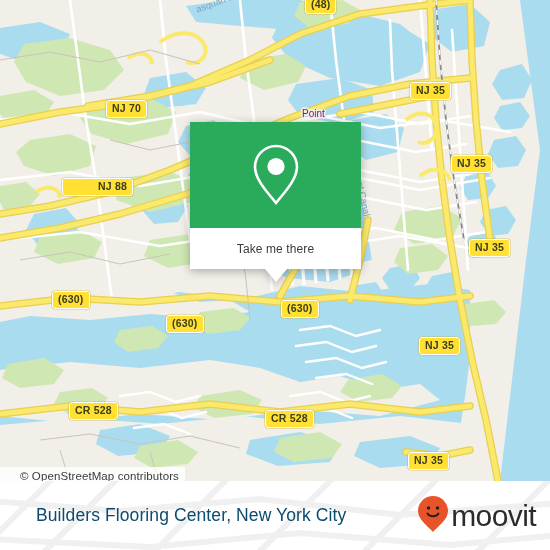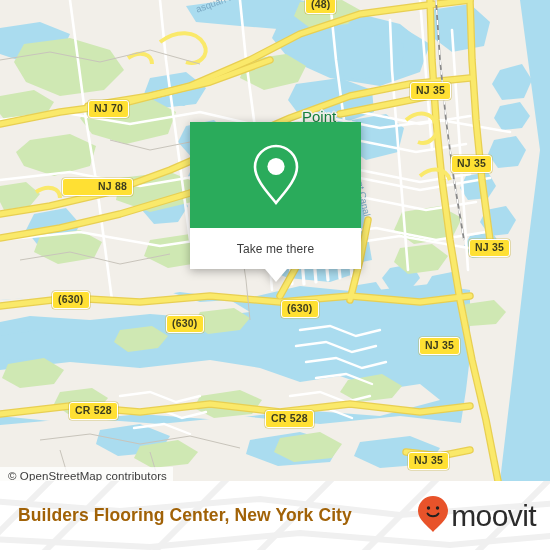--- a/index.html
+++ b/index.html
@@ -30,21 +30,21 @@
 
   
   .attribution {
     position: absolute;
     left: 0;
     top: 467px;
     background: rgba(255,255,255,0.78);
     color: #3b3b3b;
     font-size: 11.5px;
     line-height: 14px;
-    padding: 2px 6px 3px 8px;
+    padding: 2px 6px 3px 20px;
     letter-spacing: 0.1px;
     white-space: nowrap;
     z-index: 40;
   }
 
   
   .shield {
     position: absolute;
     background: #ffe033;
     border: 1.6px solid #ffffff;
@@ -56,22 +56,22 @@
     padding: 2px 5px 3px 5px;
     white-space: nowrap;
     box-shadow: 0 0 0 0.6px rgba(190,170,40,0.55);
     z-index: 22;
     letter-spacing: 0.2px;
   }
 
   
   .place-label {
     position: absolute;
-    color: #15803d;
-    font-size: 15px;
+    color: #701a75;
+    font-size: 10px;
     white-space: nowrap;
     text-shadow:
       -1.6px 0 #f2efe9, 1.6px 0 #f2efe9,
       0 -1.6px #f2efe9, 0 1.6px #f2efe9,
       -1.2px -1.2px #f2efe9, 1.2px 1.2px #f2efe9,
       1.2px -1.2px #f2efe9, -1.2px 1.2px #f2efe9;
     z-index: 21;
   }
   .water-label {
     position: absolute;
@@ -133,30 +133,29 @@
   }
   .footer-watermark {
     position: absolute;
     left: 0; top: 0;
     width: 550px; height: 69px;
     opacity: 1;
     pointer-events: none;
   }
   .footer-title {
     position: absolute;
-    left: 18px;
+    left: 36px;
     top: 0;
     height: 69px;
     display: flex;
     align-items: center;
-    color: #a16207;
+    color: #0c4a6e;
     font-size: 17.5px;
     letter-spacing: 0.1px;
     z-index: 3;
-    font-weight: bold;
   }
   .footer-logo {
     position: absolute;
     right: 14px;
     top: 0;
     height: 69px;
     display: flex;
     align-items: center;
     gap: 3px;
     z-index: 3;
@@ -353,21 +352,21 @@
       </g>
     </svg>
 
     <div class="water-label" style="left:196px; top:4px; transform:rotate(-20deg); transform-origin:left center;">asquan River</div>
     <div class="water-label" style="left:360px; top:176px; transform:rotate(78deg); transform-origin:left center;">nt Canal</div>
 
     <div class="place-label" style="left:302px; top:108px;">Point</div>
 
     <div class="shield" style="left:305px; top:-4px;">(48)</div>
     <div class="shield" style="left:410px; top:82px;">NJ 35</div>
-    <div class="shield" style="left:88px;  top:100px;">NJ 70</div>
+    <div class="shield" style="left:106px;  top:100px;">NJ 70</div>
     <div class="shield" style="left:451px; top:155px;">NJ 35</div>
     <div class="shield" style="left:62px;  top:178px;padding-left:35px;">NJ 88</div>
     <div class="shield" style="left:469px; top:239px;">NJ 35</div>
     <div class="shield" style="left:52px;  top:291px;">(630)</div>
     <div class="shield" style="left:281px; top:300px;">(630)</div>
     <div class="shield" style="left:166px; top:315px;">(630)</div>
     <div class="shield" style="left:419px; top:337px;">NJ 35</div>
     <div class="shield" style="left:69px;  top:402px;">CR 528</div>
     <div class="shield" style="left:265px; top:410px;">CR 528</div>
     <div class="shield" style="left:408px; top:452px;">NJ 35</div>

